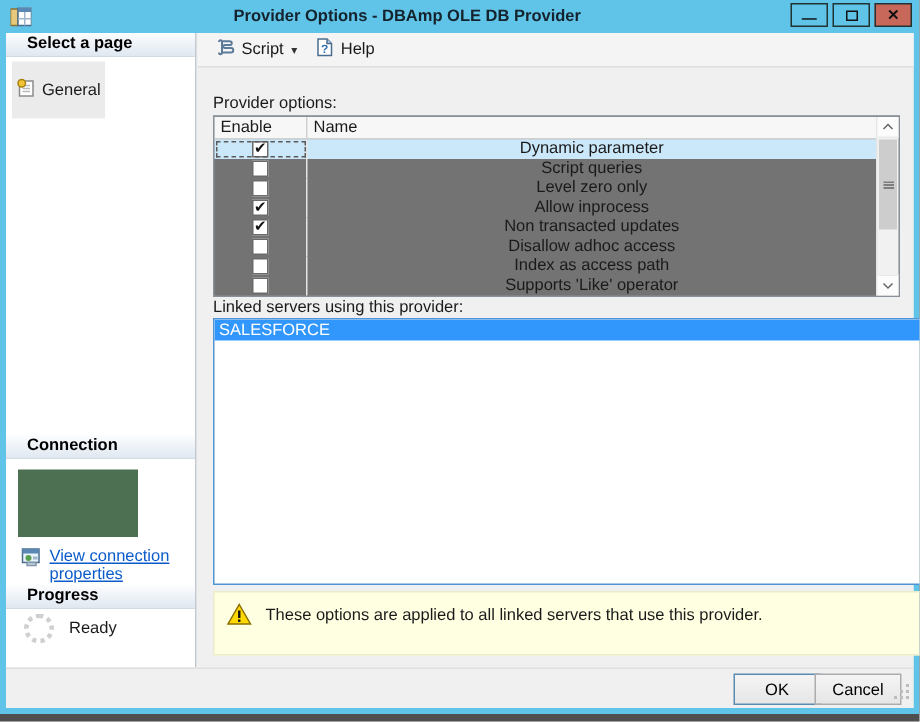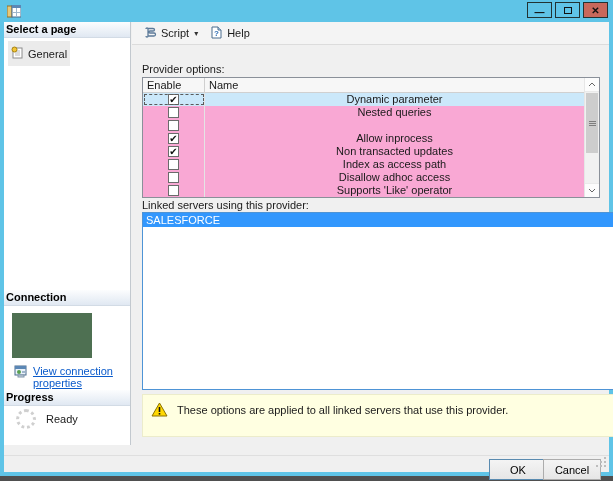--- a/index.html
+++ b/index.html
@@ -33,28 +33,28 @@
   .max-sq { width:8px; height:7px; border:1px solid #111; display:block; }
   .min-glyph { margin-top:4px; }
   
   .dlg-body { position:absolute; left:4px; right:4px; top:22px; bottom:4px; background:#F0F0F0; }
   
   .sidebar {
     position:absolute; left:0; top:0; width:127px; bottom:27px;
     background:#FFFFFF; border-right:1px solid #C3C9CF;
   }
   .section-header {
-    height:16px; line-height:15px; padding-left:2px;
+    height:16px; line-height:15px; padding-left:14px;
     font-weight:700; color:#000;
     background:linear-gradient(#FCFDFE,#E0E8F2);
     border-bottom:1px solid #D2DBE5;
   }
   .page-item {
     display:flex; align-items:center; gap:4px;
-    margin:3px 2px 0 4px; padding:5px 3px;
+    margin:3px 2px 0 4px; padding:11px 3px;
     background:#EBEBEB; width:fit-content;
   }
   .h-connection { position:absolute; top:268px; left:0; right:0; }
   .redacted-box {
     position:absolute; top:291px; left:8px; width:80px; height:45px;
     background:#4E7052;
   }
   .link-row {
     position:absolute; top:343px; left:10px;
     display:flex; gap:5px; cursor:pointer;
@@ -79,21 +79,21 @@
     display:flex; align-items:center; gap:4px;
     padding:2px 5px; cursor:default;
   }
   .dd-arrow { font-size:8px; color:#333; margin-left:1px; }
   .flabel { position:absolute; left:10px; }
   #lbl-provider { top:41px; }
   #lbl-linked { top:177px;text-align:center; }
   
   .options-table {
     position:absolute; left:10px; top:55px; width:458px; height:121px;
-    background:#f9a8d4; border:1px solid #8A9099;
+    background:#737373; border:1px solid #8A9099;
   }
   .thead {
     display:flex; height:15px; line-height:14px;
     background:#F7F7F7; border-bottom:1px solid #D0D0D0;
     margin-right:15px;
   }
   .th-enable { width:62px; padding-left:4px; border-right:1px solid #D0D0D0; }
   .th-name { flex:1; padding-left:4px; }
   .tbody { margin-right:15px; }
   .row { display:flex; height:13px; }
@@ -135,21 +135,21 @@
   .list-item.selected { background:#3297FD; color:#FFFFFF; }
   
   .warning {
     position:absolute; left:10px; top:372px; width:550px; height:43px;
     background:#FFFFE1; border:1px solid #ECECCB;
     display:flex; align-items:flex-start; gap:9px; padding:7px 8px;
   }
   .warning .txt { padding-top:2px; }
   
   .footer {
-    position:absolute; left:0; right:0; bottom:0; height:17px;
+    position:absolute; left:0; right:0; bottom:0; height:27px;
     background:#F0F0F0; border-top:1px solid #DFDFDF;
   }
   .btn {
     position:absolute; top:3px; width:58px; height:21px;
     font-family:"Liberation Sans", sans-serif; font-size:11px;
     background:linear-gradient(#F4F4F4,#E6E6E6); border:1px solid #ACACAC;
     cursor:default;
   }
   .btn.default { border-color:#5A8BB0; }
   #btn-ok { right:62px; }
@@ -164,20 +164,21 @@
   <div class="titlebar">
     <span class="app-icon">
       <svg width="14" height="13">
           <rect x="0" y="1" width="5" height="11" fill="#E8C87A" stroke="#8A7030"></rect>
           <rect x="5" y="0" width="9" height="12" fill="#FFFFFF" stroke="#4A6C8E"></rect>
           <rect x="5" y="0" width="9" height="3" fill="#5B87B5"></rect>
           <line x1="9.5" y1="3" x2="9.5" y2="12" stroke="#9FB6CC"></line>
           <line x1="5" y1="7.5" x2="14" y2="7.5" stroke="#9FB6CC"></line>
         </svg>
     </span>
+    <span class="title">Provider Options - DBAmp OLE DB Provider</span>
     <div class="win-controls">
       <div class="win-btn">
           <span class="min-glyph">—</span>
         </div>
       <div class="win-btn">
           <span class="max-sq"></span>
         </div>
       <div class="win-btn close">
           <span>✕</span>
         </div>
@@ -258,50 +259,51 @@
             <div class="row selected">
               <div class="cell-enable">
                 <span class="cb">✔</span>
               </div>
               <div class="cell-name">Dynamic parameter</div>
             </div>
             <div class="row">
               <div class="cell-enable">
                 <span class="cb"></span>
               </div>
-              <div class="cell-name">Nested queries</div>
-            </div>
-            <div class="row">
-              <div class="cell-enable">
-                <span class="cb"></span>
-              </div>
+              <div class="cell-name">Script queries</div>
+            </div>
+            <div class="row">
+              <div class="cell-enable">
+                <span class="cb"></span>
+              </div>
+              <div class="cell-name">Level zero only</div>
             </div>
             <div class="row">
               <div class="cell-enable">
                 <span class="cb">✔</span>
               </div>
               <div class="cell-name">Allow inprocess</div>
             </div>
             <div class="row">
               <div class="cell-enable">
                 <span class="cb">✔</span>
               </div>
               <div class="cell-name">Non transacted updates</div>
             </div>
             <div class="row">
               <div class="cell-enable">
                 <span class="cb"></span>
               </div>
+              <div class="cell-name">Disallow adhoc access</div>
+            </div>
+            <div class="row">
+              <div class="cell-enable">
+                <span class="cb"></span>
+              </div>
               <div class="cell-name">Index as access path</div>
-            </div>
-            <div class="row">
-              <div class="cell-enable">
-                <span class="cb"></span>
-              </div>
-              <div class="cell-name">Disallow adhoc access</div>
             </div>
             <div class="row">
               <div class="cell-enable">
                 <span class="cb"></span>
               </div>
               <div class="cell-name">Supports 'Like' operator</div>
             </div>
           </div>
         <div class="scrollbar">
           <div class="sb-btn up">

